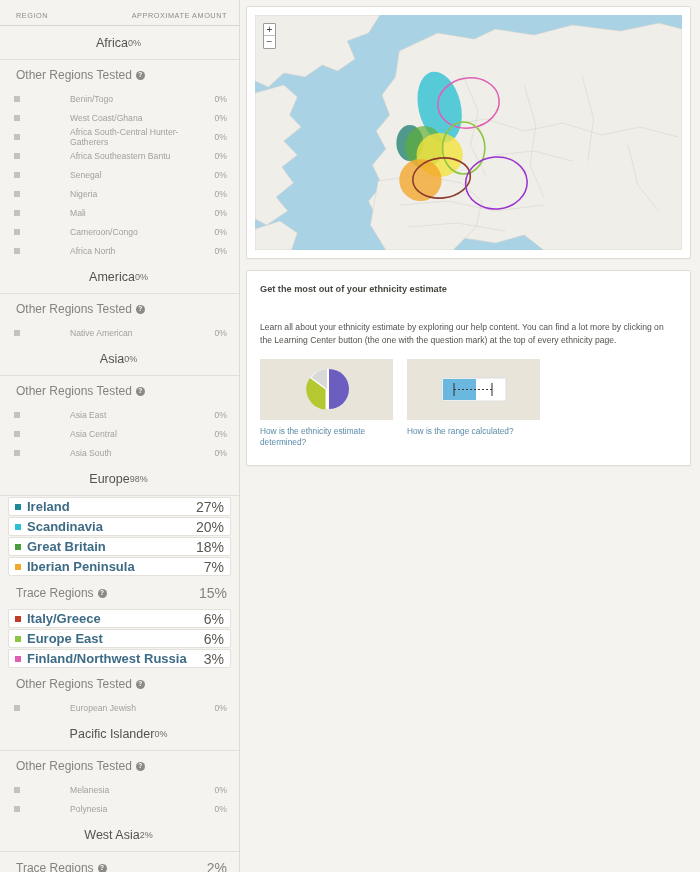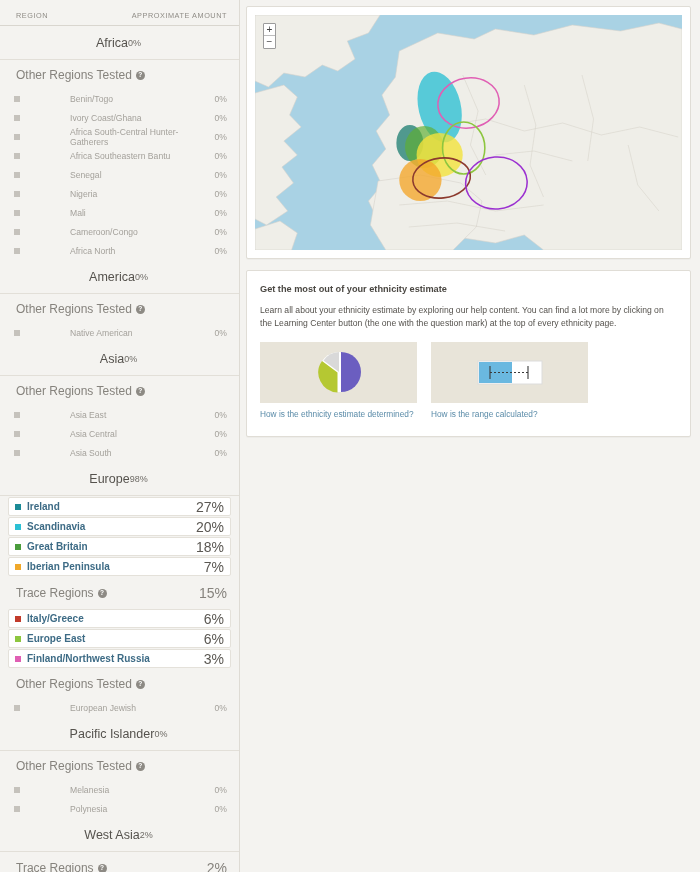--- a/index.html
+++ b/index.html
@@ -68,21 +68,21 @@
 
   .row.active {
     background: #ffffff;
     border: 1px solid #e4e1da;
     border-radius: 2px;
     height: 19px;
     margin: 1px 8px 1px 8px;
     padding: 0 6px 0 6px;
     width: calc(100% - 16px);
   }
-  .row.active .label { color: #3d6b85; font-weight: bold; font-size: 10px; }
+  .row.active .label { color: #3d6b85; font-weight: bold; font-size: 13px; }
   .row.active .pct { color: #5a5752; font-size: 14px; }
 
   
   .right-col { width: 460px; padding: 6px 9px 0 6px; }
 
   .card {
     background: #ffffff;
     border: 1px solid #e0ddd6;
     border-radius: 2px;
     box-shadow: 0 1px 1px rgba(0,0,0,.03);
@@ -99,27 +99,27 @@
     background: #fff; z-index: 5; border-radius: 1px;
   }
   .zoom-ctl div {
     height: 12px; display: flex; align-items: center; justify-content: center;
     font-size: 10px; color: #444; cursor: pointer; line-height: 1;
   }
   .zoom-ctl div:first-child { border-bottom: 1px solid #bdbdbd; }
 
   .help-card { padding: 13px 13px 16px 13px; }
   .help-title {
-    font-size: 9.2px; font-weight: bold; color: #4a4742; margin-bottom: 10px;
+    font-size: 9.2px; font-weight: bold; color: #4a4742; margin-bottom: 27px;
   }
   .help-body {
     font-size: 8.6px; color: #55524d; line-height: 1.55; margin-bottom: 11px;
   }
   .thumbs { display: flex; gap: 14px; }
-  .thumb-item { width: 157px; }
+  .thumb-item { width: 133px; }
   .thumb-box {
     height: 61px; background: #e8e4d9;
     display: flex; align-items: center; justify-content: center;
   }
   .thumb-cap {
     margin-top: 6px; font-size: 8.3px; color: #5a8ba8;
     line-height: 1.4; cursor: pointer;
   }
 </style>
 </head>
@@ -148,21 +148,21 @@
           <div class="row untested">
             <div class="r-left">
               <span class="sw" style="background: rgb(197, 194, 188);"></span>
               <span class="label">Benin/Togo</span>
             </div>
             <span class="pct">0%</span>
           </div>
           <div class="row untested">
             <div class="r-left">
               <span class="sw" style="background: rgb(197, 194, 188);"></span>
-              <span class="label">Ivory Coast/Ghana</span>
+              <span class="label">West Coast/Ghana</span>
             </div>
             <span class="pct">0%</span>
           </div>
           <div class="row untested">
             <div class="r-left">
               <span class="sw" style="background: rgb(197, 194, 188);"></span>
               <span class="label">Africa South-Central Hunter-Gatherers</span>
             </div>
             <span class="pct">0%</span>
           </div>

